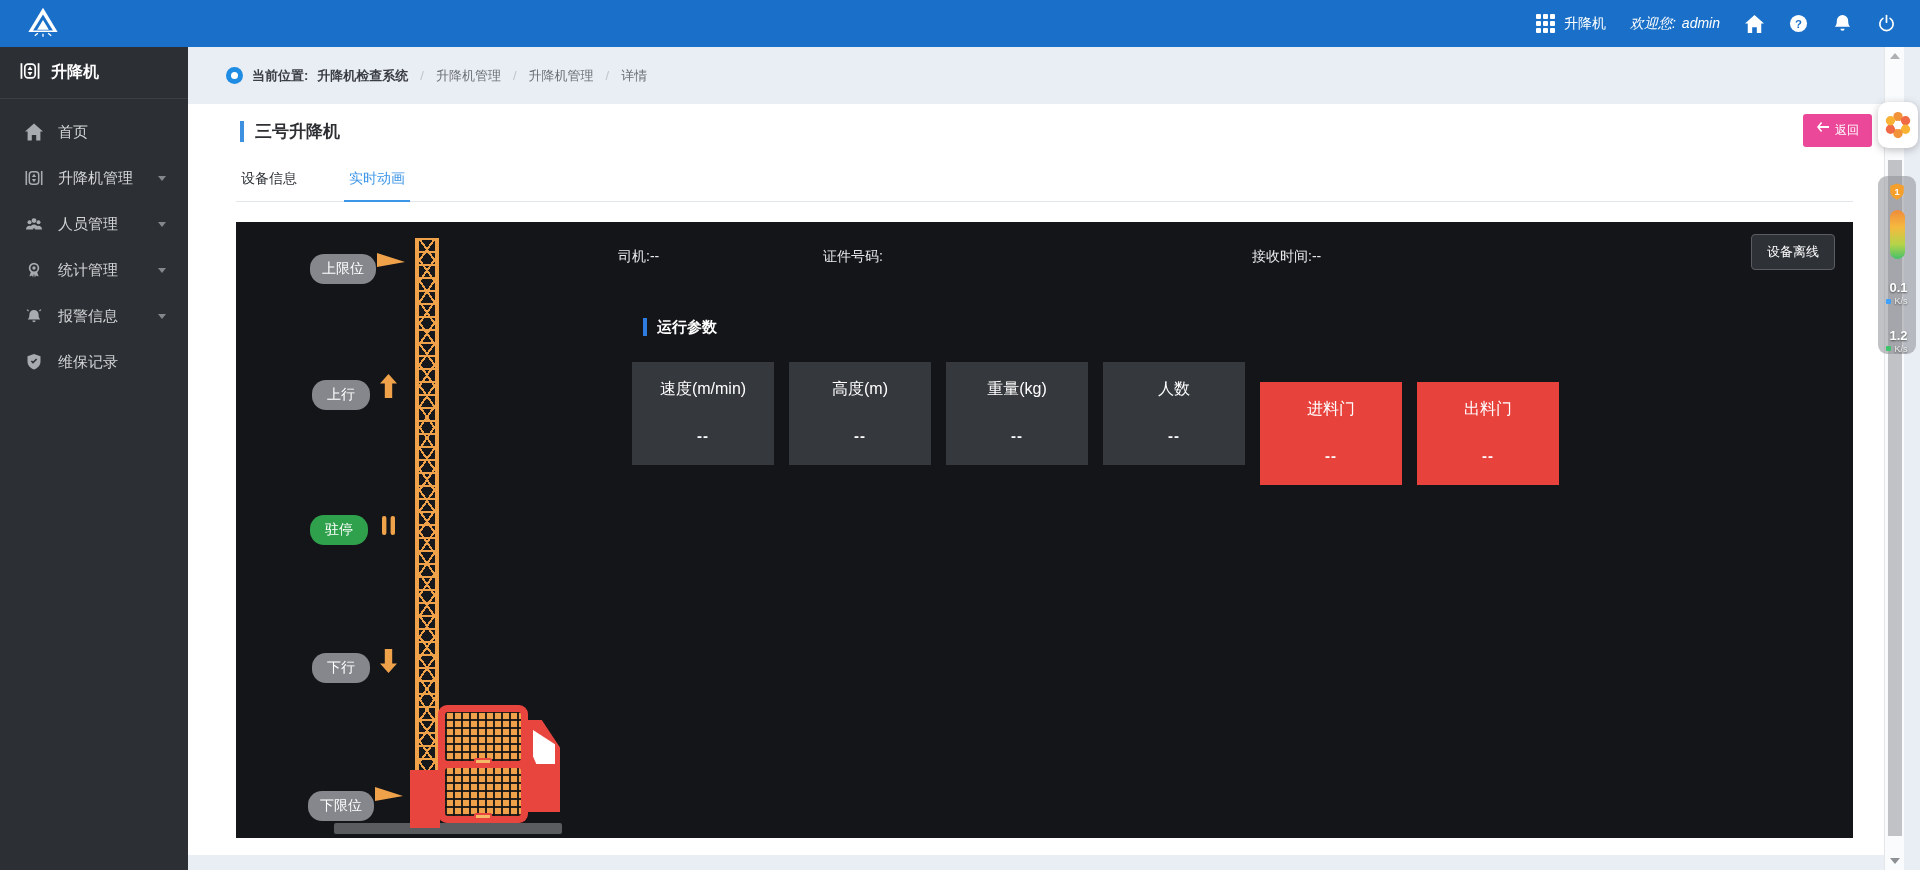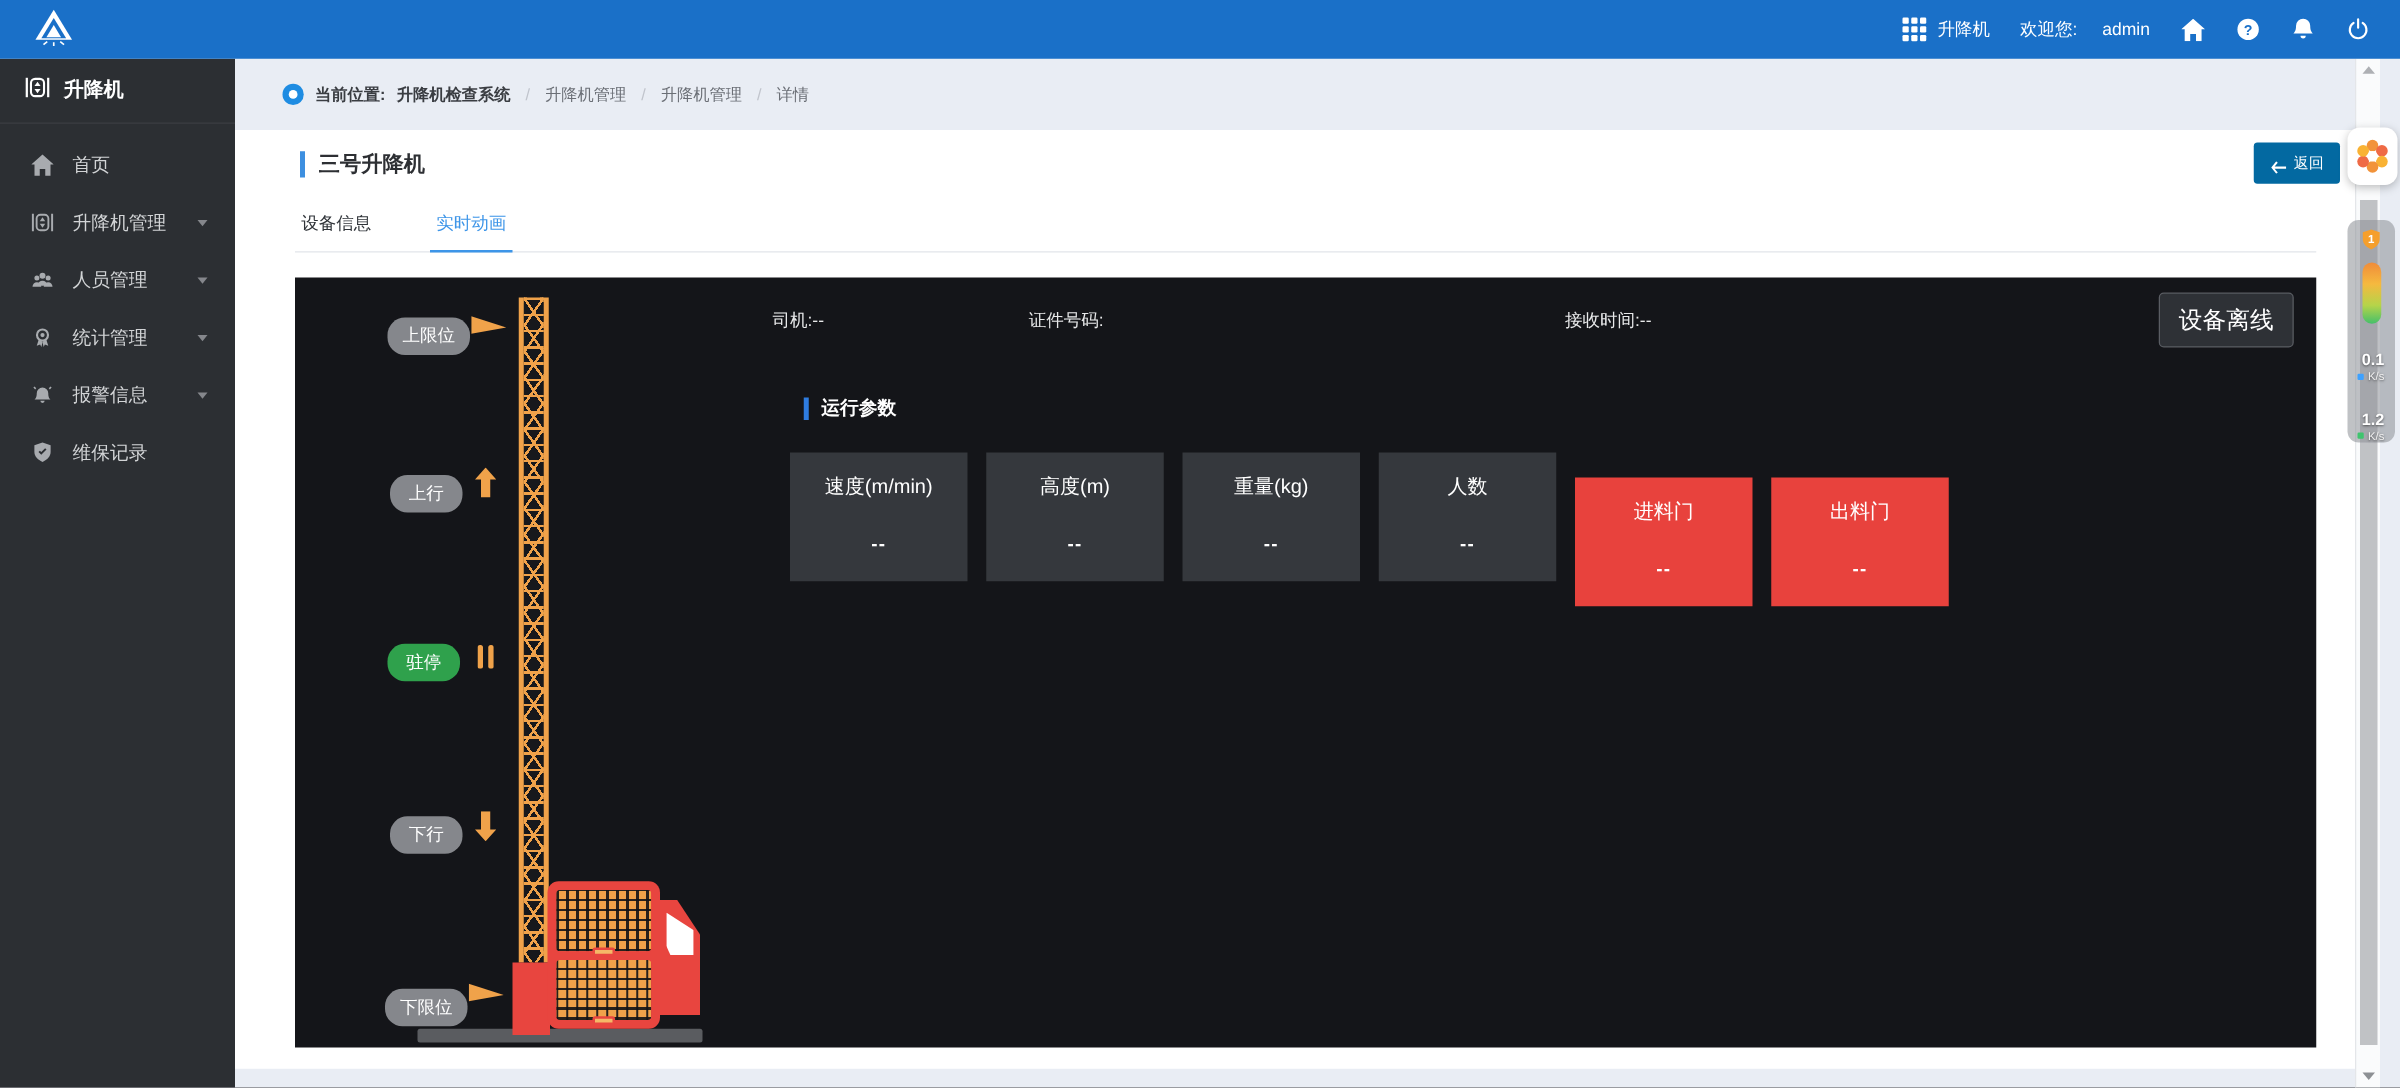--- a/index.html
+++ b/index.html
@@ -8,21 +8,21 @@
 
   
   .header { position:absolute; top:0; left:0; width:1920px; height:47px; background:#1a70c8; color:#fff;
             display:flex; align-items:center; z-index:30; }
   .hdr-left { display:flex; align-items:center; gap:13px; padding-left:26px; }
   .hdr-title { font-size:19px; font-weight:bold; letter-spacing:1px; }
   .hdr-right { margin-left:auto; display:flex; align-items:center; gap:24px; padding-right:24px; font-size:14px; }
   .appswitch { display:flex; align-items:center; gap:9px; cursor:pointer; }
   .gridicon { display:grid; grid-template-columns:repeat(3,5px); grid-gap:2px; }
   .gridicon span { width:5px; height:5px; background:#fff; border-radius:1px; }
-  .welcome { display:flex; gap:20px; }
+  .welcome { display:flex; gap:6px;font-style:italic; }
   .hicon { width:20px; height:20px; display:flex; align-items:center; justify-content:center; cursor:pointer; }
 
   
   .sidebar { position:absolute; top:47px; left:0; width:188px; bottom:0; background:#2c2f33; z-index:20; }
   .side-brand { height:52px; display:flex; align-items:center; gap:11px; padding-left:20px; color:#fff;
                 font-weight:bold; font-size:16px; border-bottom:1px solid #3b3e43; }
   .side-menu { padding-top:10px; }
   .side-item { height:46px; display:flex; align-items:center; gap:15px; padding-left:25px; font-size:15px;
                color:#d2d4d6; cursor:pointer; position:relative; }
   .side-item svg { width:18px; height:18px; fill:#a8abaf; flex:none; }
@@ -34,33 +34,33 @@
   .breadcrumb { height:57px; display:flex; align-items:center; gap:9px; padding-left:38px; font-size:13px; }
   .crumb-pin { width:17px; height:17px; border-radius:50%; background:#1e8ce2; position:relative; flex:none; }
   .crumb-pin::after { content:""; position:absolute; left:5px; top:5px; width:7px; height:7px; background:#fff; border-radius:50%; }
   .crumb-prefix,.crumb-first { font-weight:bold; color:#3a3d42; }
   .crumb-sep { color:#c0c4cc; margin:0 3px; }
   .crumb { color:#6b6f76; }
 
   .content { position:absolute; top:57px; left:0; right:16px; bottom:15px; background:#fff; }
   .page-title { position:absolute; left:52px; top:17px; font-size:17px; font-weight:bold; color:#2d2f33;
                 padding-left:11px; border-left:4px solid #3d8fe0; line-height:21px; }
-  .back-btn { position:absolute; right:32px; top:10px; background:#0369a1; color:#fff; border:none; border-radius:3px;
-              font-size:12px; padding:8px 13px; display:flex; align-items:flex-end; gap:6px; cursor:pointer;
+  .back-btn { position:absolute; right:32px; top:10px; background:#ec4899; color:#fff; border:none; border-radius:3px;
+              font-size:12px; padding:8px 13px; display:flex; align-items:flex-start; gap:6px; cursor:pointer;
               font-family:inherit; }
   .tabs { position:absolute; left:48px; right:51px; top:64px; display:flex; gap:42px; border-bottom:1px solid #e2e5ea;text-align:center; }
   .tab { padding:2px 5px 12px; font-size:14px; color:#2f3338; cursor:pointer; }
   .tab.active { color:#3d95e8; border-bottom:2px solid #3d95e8; margin-bottom:-1px; }
 
   
   .panel { position:absolute; left:48px; top:118px; width:1617px; height:616px; background:#141519; }
 
   .info-item { position:absolute; top:26px; color:#e8e9ea; font-size:14px; }
   .offline-btn { position:absolute; top:12px; right:18px; background:#2e3136; border:1px solid #5a5d63; color:#fff;
-                 font-size:19px; padding:8px 15px; border-radius:4px; cursor:pointer; font-family:Liberation Serif, serif;text-align:right; }
+                 font-size:13px; padding:8px 15px; border-radius:4px; cursor:pointer; font-family:Liberation Serif, serif;text-align:right; }
 
   .section-title { position:absolute; left:396px; top:96px; color:#fff; font-weight:bold; font-size:15px;
                    padding-left:10px; border-left:4px solid #2e7ce0; line-height:18px;margin-left:11px; }
   .cards { position:absolute; left:396px; top:140px; display:flex; gap:15px; }
   .card { width:142px; height:103px; background:#35383d; color:#fff; display:flex; flex-direction:column;
           align-items:center; justify-content:space-between; padding:17px 4px 21px; }
   .card.alert { background:#e8423d;margin-top:20px; }
   .card .label { font-size:16px; }
   .card .value { font-size:15px; font-weight:bold; letter-spacing:1px; }
 

